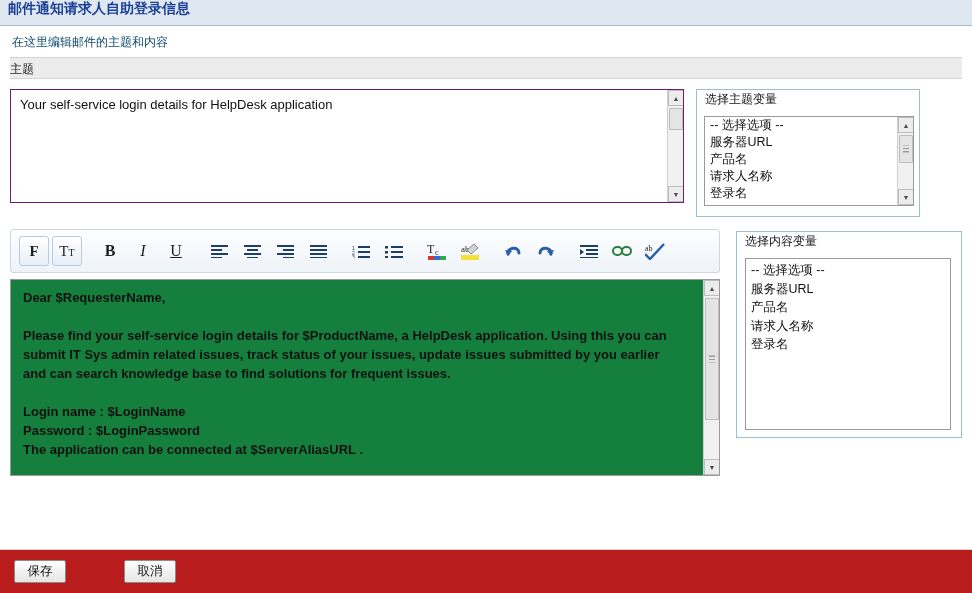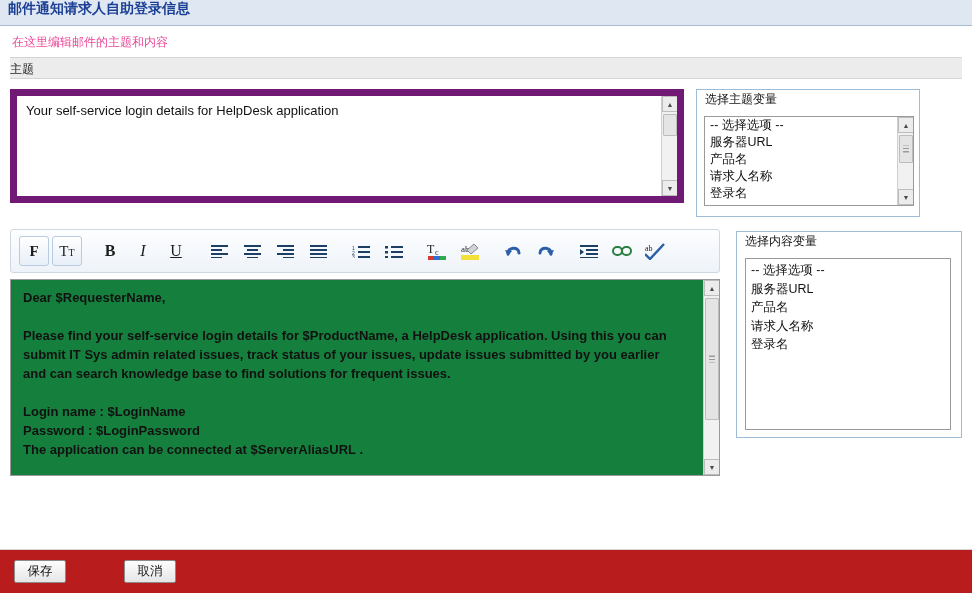--- a/index.html
+++ b/index.html
@@ -32,21 +32,21 @@
   }
   .header-title {
     color: #1b3f94;
     font-weight: bold;
     font-size: 14px;
   }
   
   .subtitle-bar {
     padding: 8px 0 6px 12px;
     font-size: 12px;
-    color: #ec4899;
+    color: #0c4a6e;
   }
   
   .section-bar {
     margin: 0 10px;
     background: #ececec;
     border: 1px solid #d4d4d4;
     border-left: none;
     border-right: none;
     height: 22px;
     line-height: 22px;
@@ -61,21 +61,21 @@
   
   .subject-row {
     display: flex;
     align-items: flex-start;
     margin-top: 10px;
   }
   .subject-box {
     position: relative;
     width: 674px;
     height: 114px;
-    border: 7px solid #701a75;
+    border: 1px solid #701a75;
     background: #ffffff;
     box-sizing: border-box;
     overflow: hidden;
   }
   .subject-text {
     padding: 7px 9px;
     font-size: 13px;
     color: #111;
     font-family: "Liberation Sans", sans-serif;
     white-space: pre-wrap;

